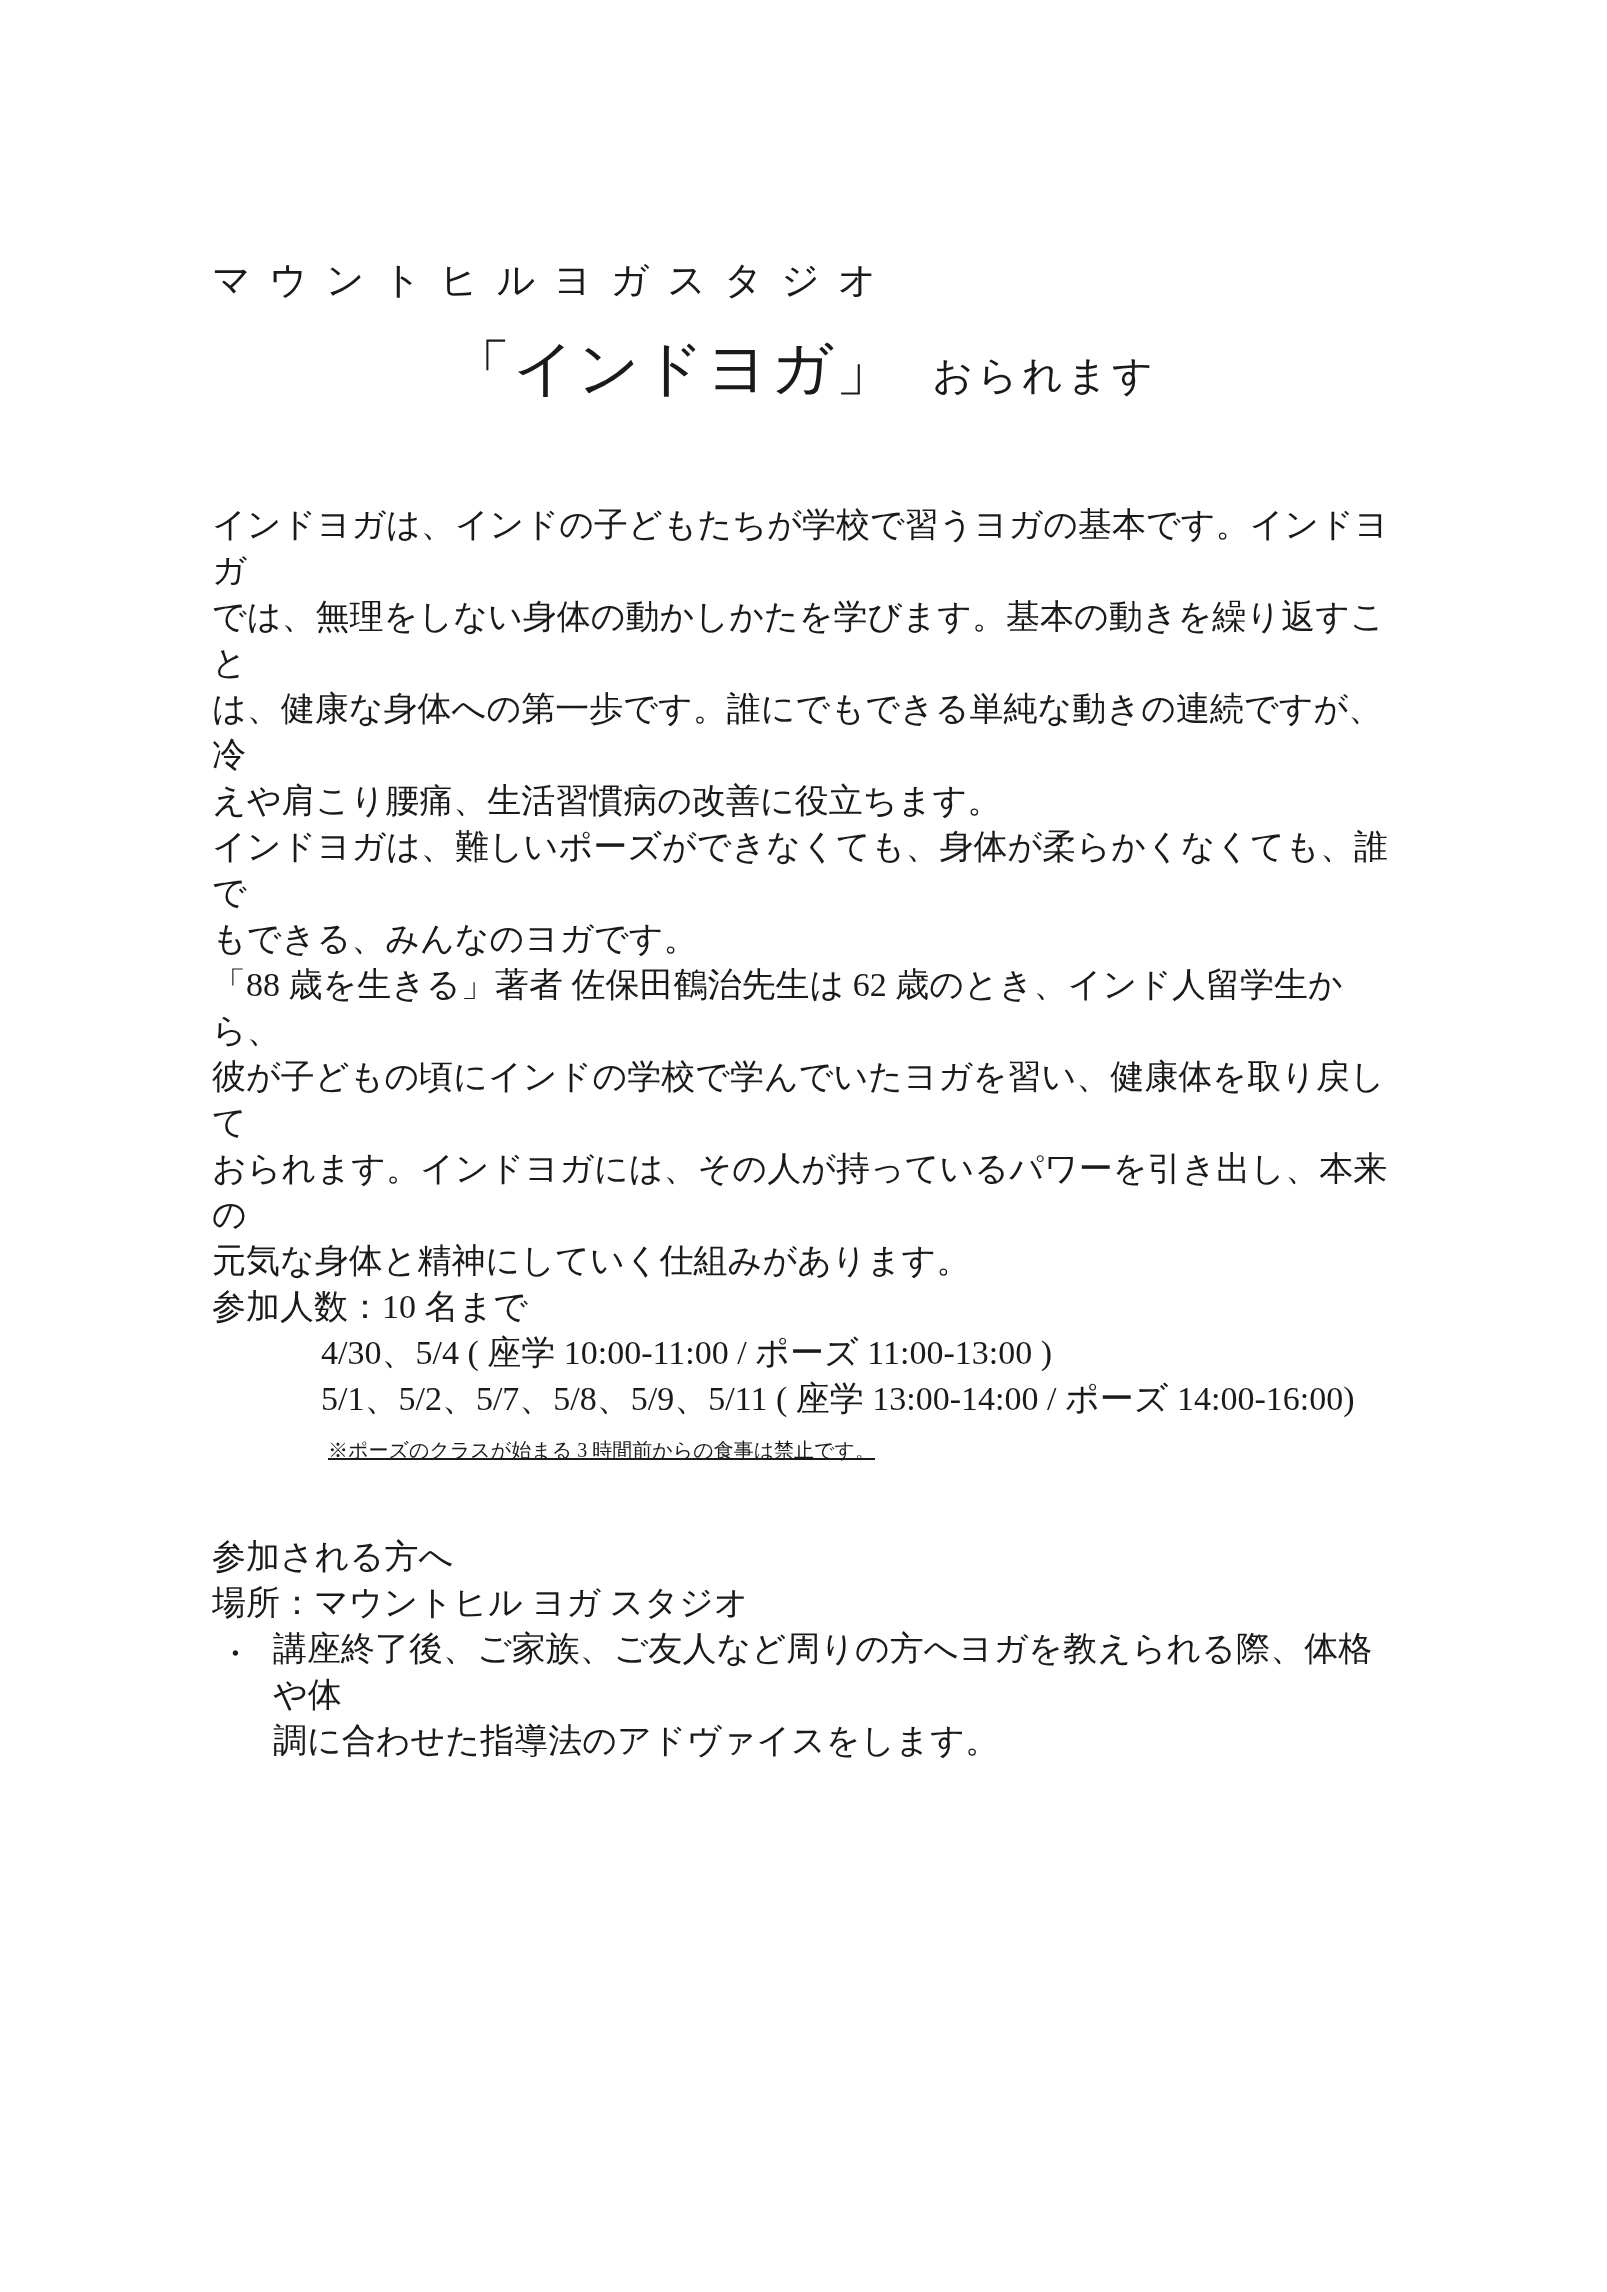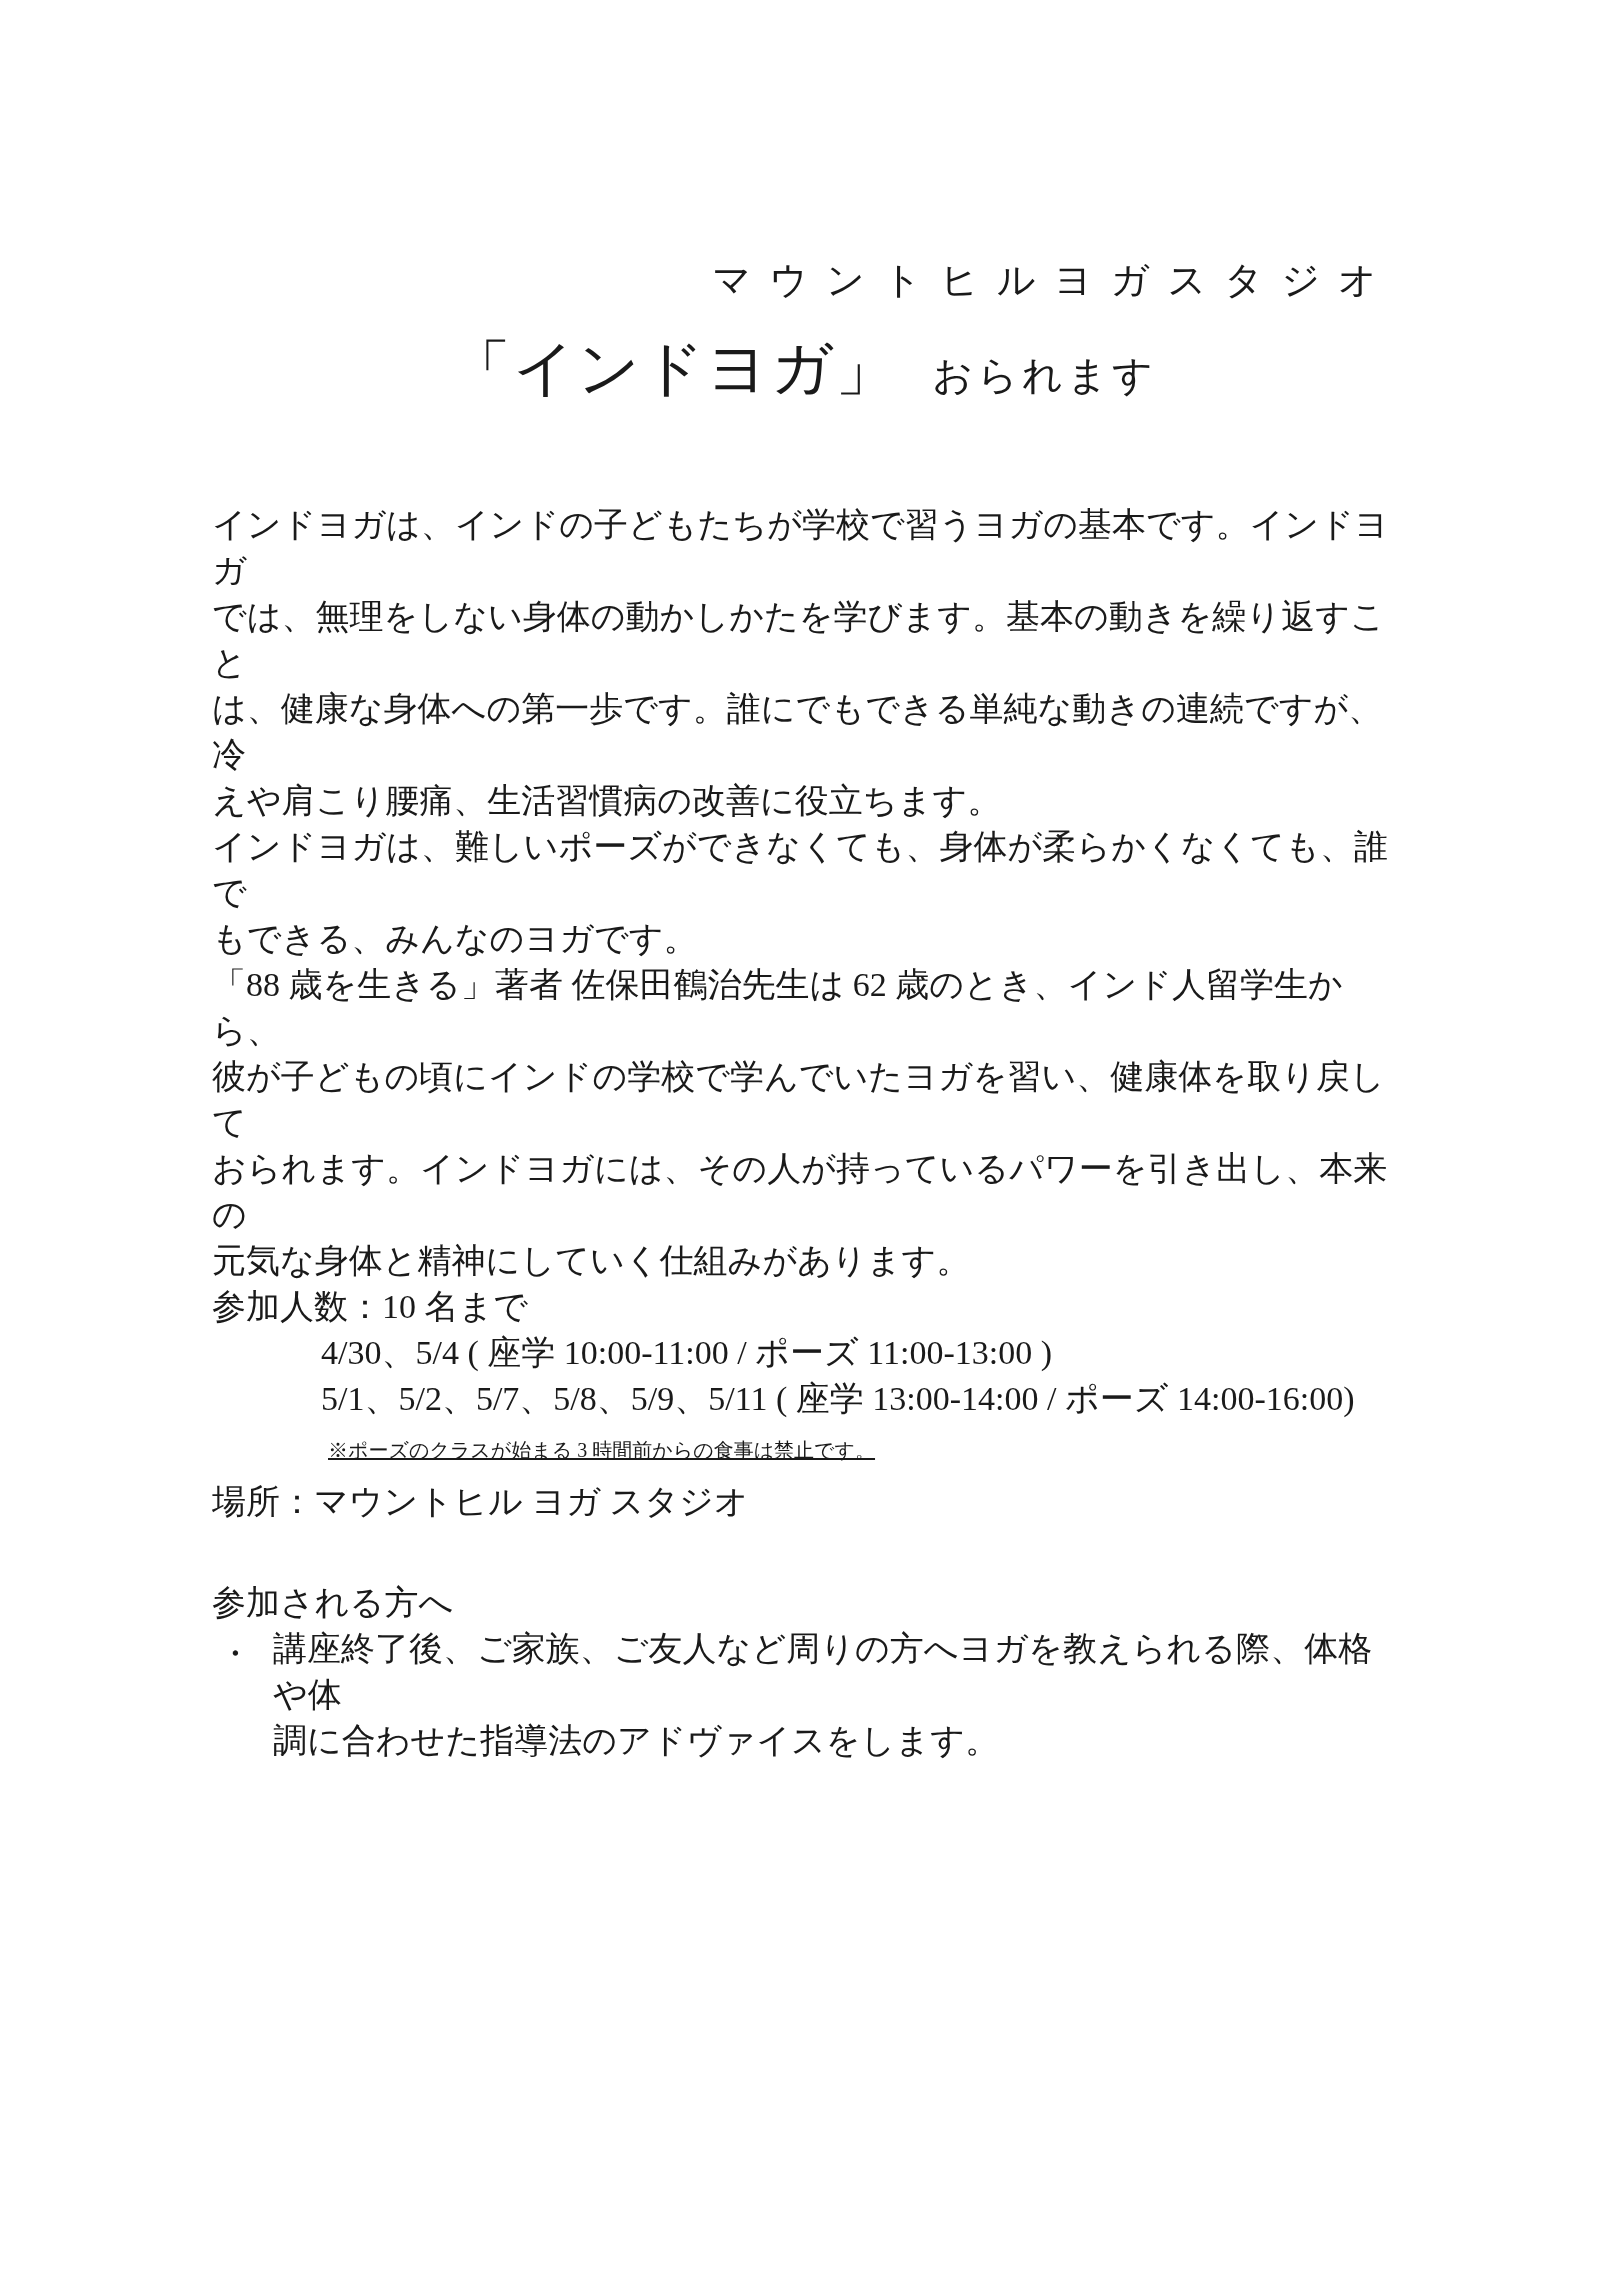--- a/index.html
+++ b/index.html
@@ -22,21 +22,21 @@
     width: 100%;
     height: 100%;
     padding: 0 212px;
   }
   .studio-title {
     margin: 0;
     padding-top: 258px;
     font-size: 38px;
     font-weight: normal;
     line-height: 44px;
-    text-align: right;
+    text-align: left;
     letter-spacing: 18px;
     white-space: nowrap;
   }
   .course-title {
     margin: 36px 0 0 0;
     font-weight: normal;
     line-height: 62px;
     text-align: center;
     white-space: nowrap;
   }
@@ -130,23 +130,23 @@
 
 
     <div class="bodytext capacity">参加人数：10 名まで</div>
 
 
     <div class="bodytext multiline schedule-items">4/30、5/4 ( 座学 10:00-11:00 / ポーズ 11:00-13:00 )
 5/1、5/2、5/7、5/8、5/9、5/11 ( 座学 13:00-14:00 / ポーズ 14:00-16:00)</div>
 
     <div class="schedule-note">※ポーズのクラスが始まる 3 時間前からの食事は禁止です。</div>
 
+    <div class="bodytext participants-heading">参加される方へ</div>
+
     <div class="bodytext location">場所：マウントヒル ヨガ スタジオ</div>
-
-    <div class="bodytext participants-heading">参加される方へ</div>
 
     <div class="bullet-list">
 
       <div class="bullet-row wide">
         <span class="bullet-marker">・</span>
         <div class="bodytext multiline bullet-text">講座終了後、ご家族、ご友人など周りの方へヨガを教えられる際、体格や体
 調に合わせた指導法のアドヴァイスをします。</div>
       </div>
 
     </div>

